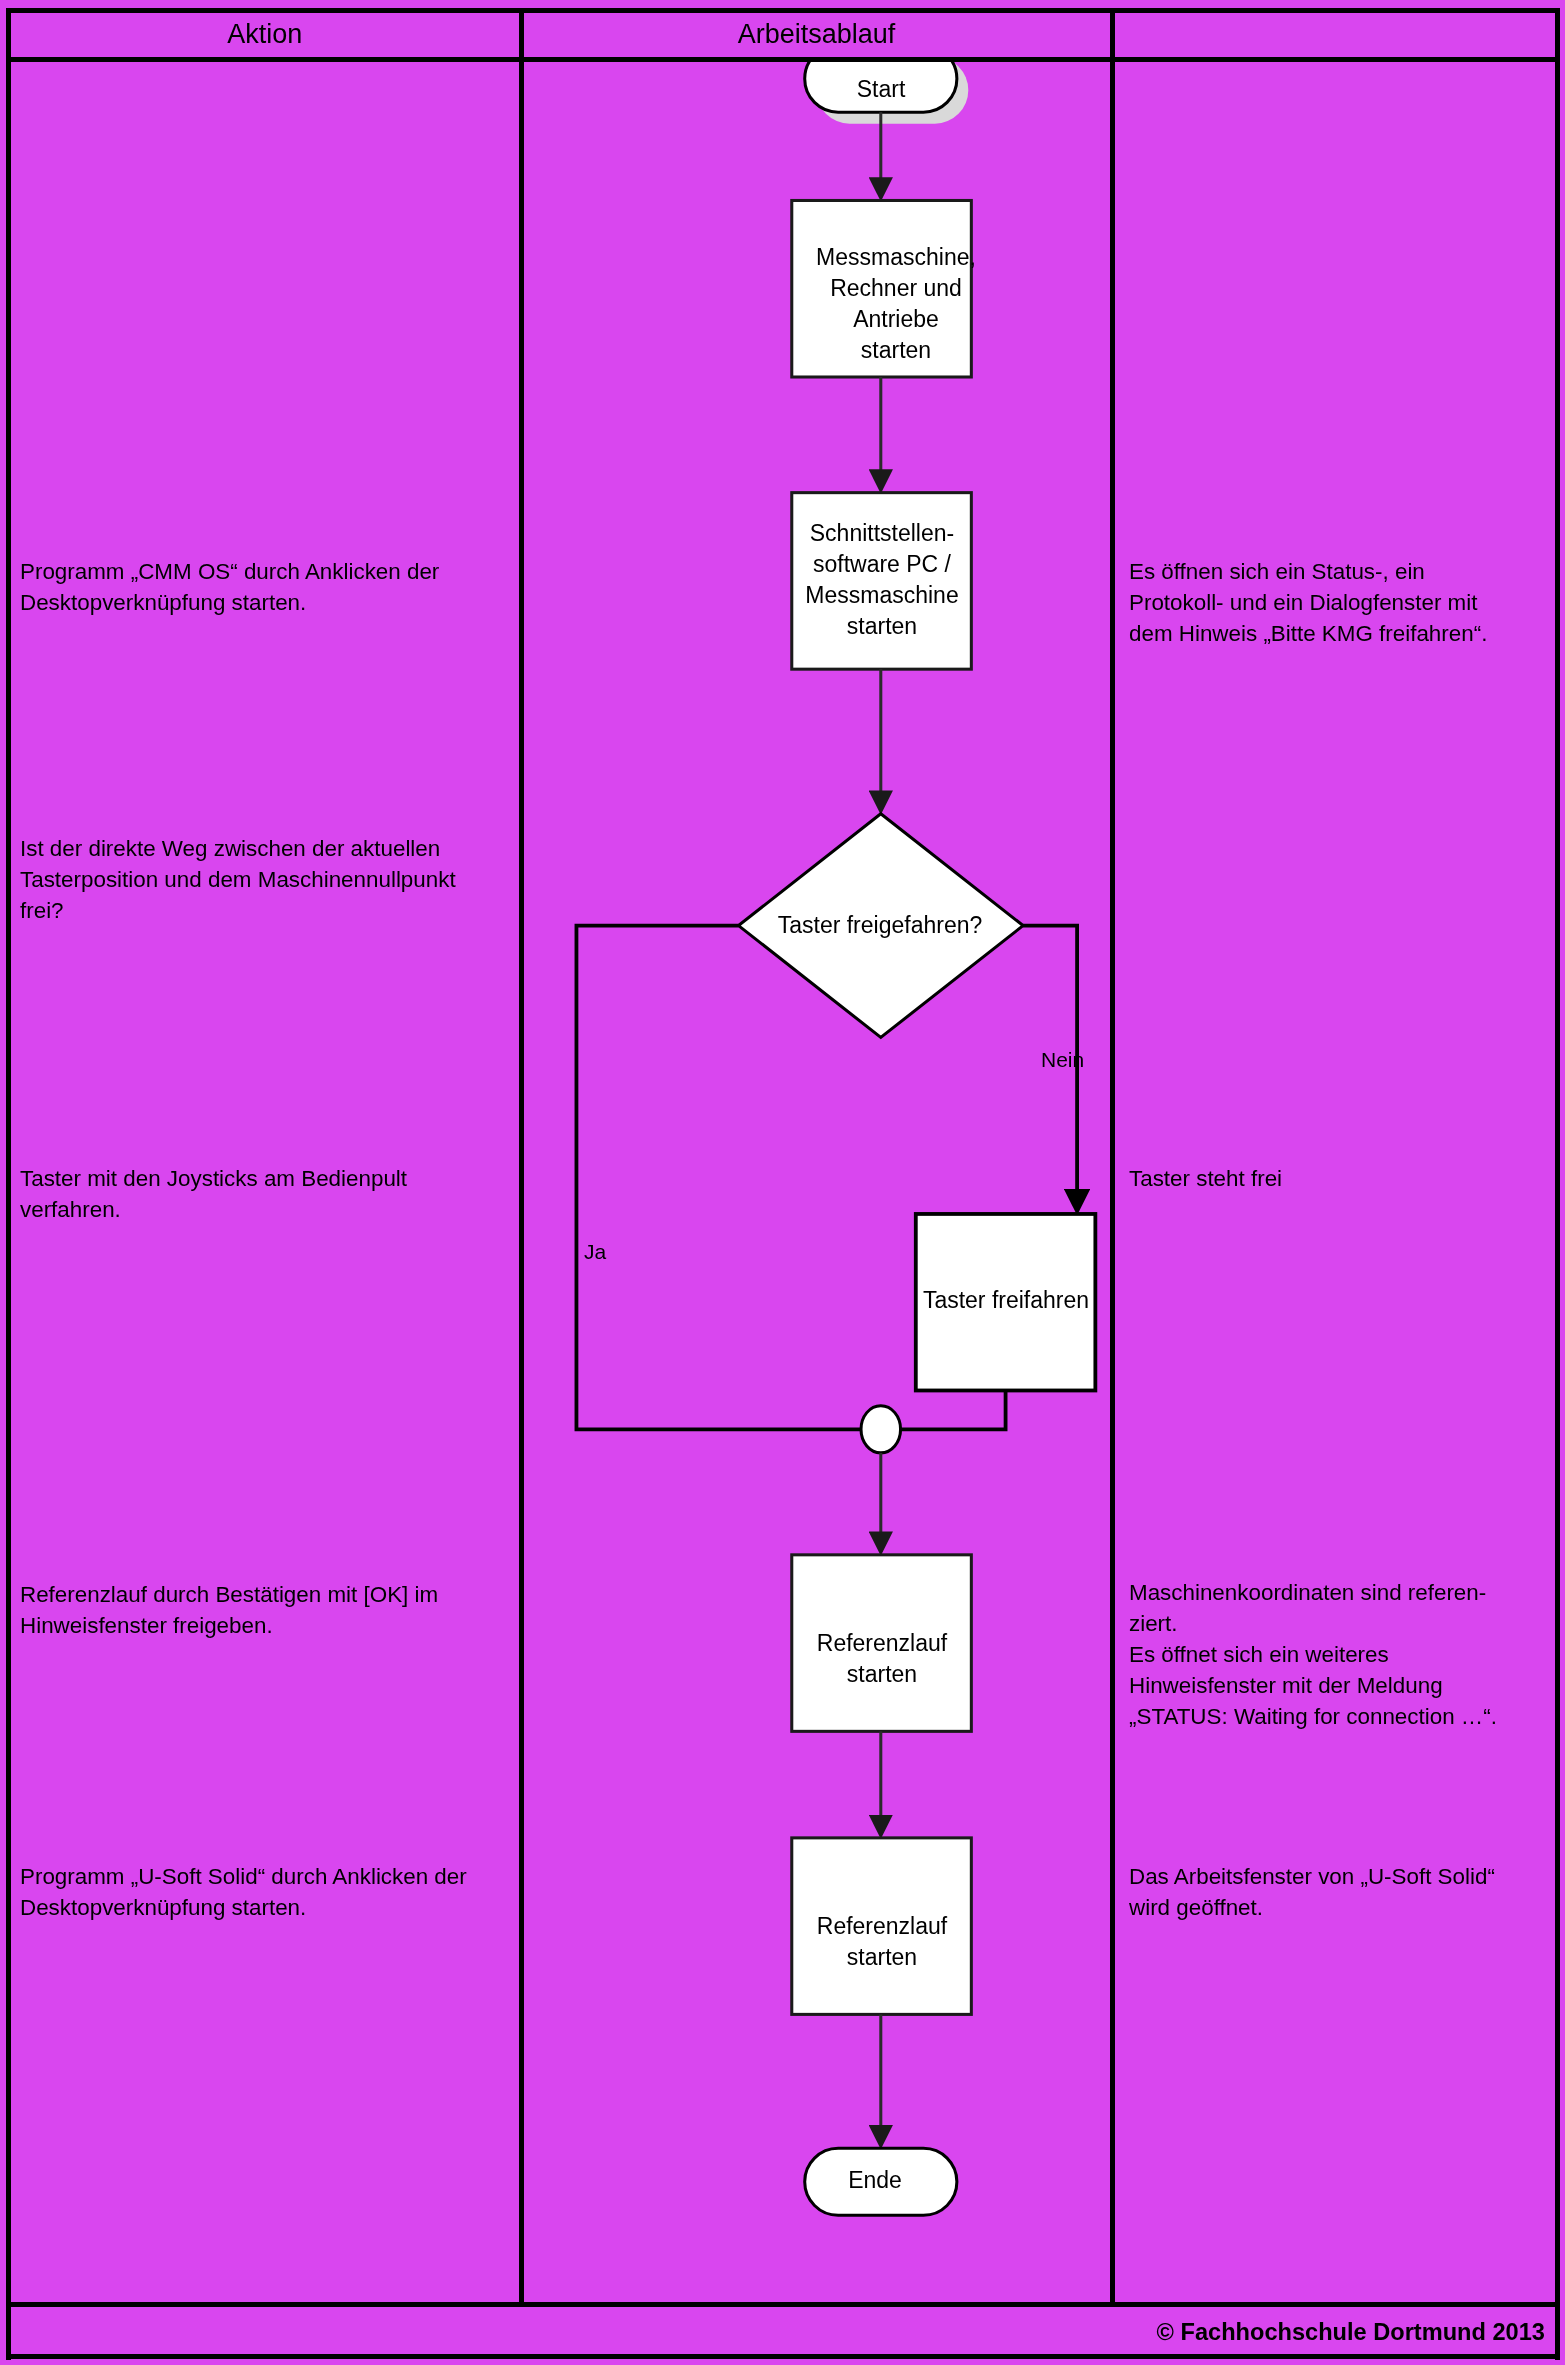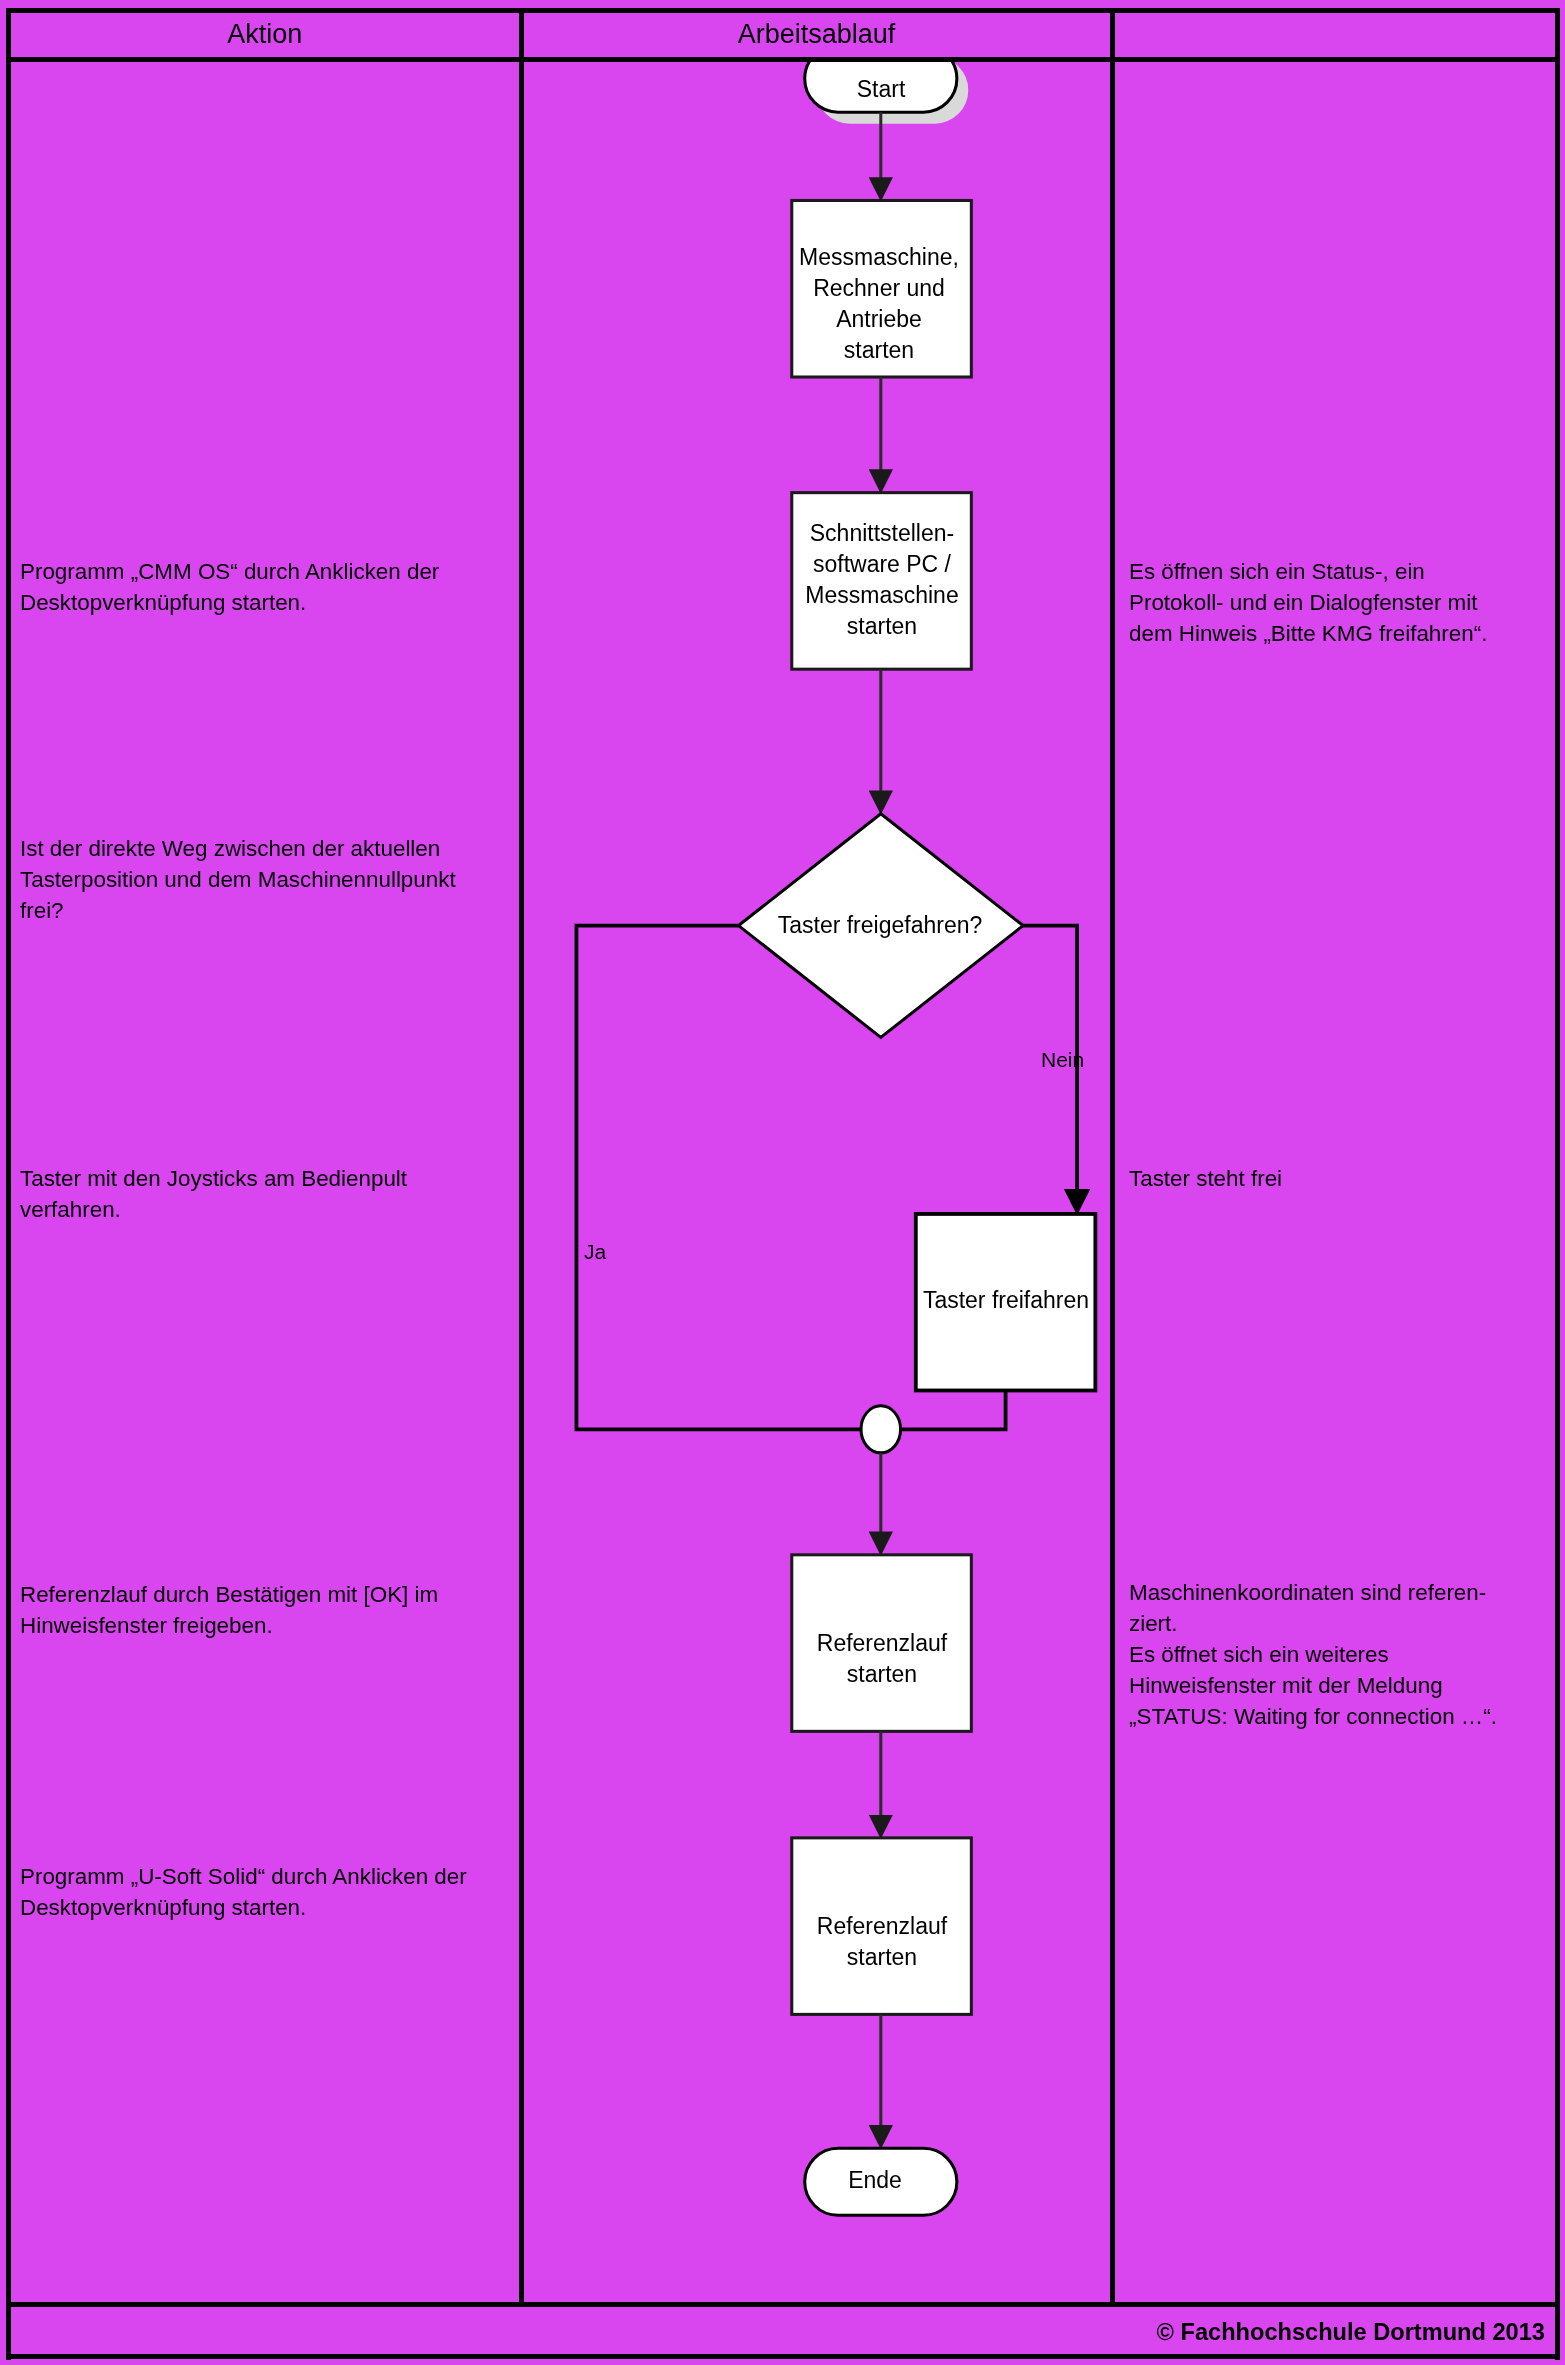--- a/index.html
+++ b/index.html
@@ -145,20 +145,22 @@
 
   <div class="prose right e-status">Es öffnen sich ein Status-, ein
 Protokoll- und ein Dialogfenster mit
 dem Hinweis „Bitte KMG freifahren“.</div>
   <div class="prose right e-tasterfrei">Taster steht frei</div>
   <div class="prose right e-koord">Maschinenkoordinaten sind referen-
 ziert.
 Es öffnet sich ein weiteres
 Hinweisfenster mit der Meldung
 „STATUS:  Waiting for connection …“.</div>
+  <div class="prose right e-arbeits">Das Arbeitsfenster von „U-Soft Solid“
+wird geöffnet.</div>
 
   <div id="flow">
 
     <svg width="587" height="2240" viewBox="0 0 771 2944">
       <defs>
         <marker id="arrow" viewBox="0 0 12 12" refX="10" refY="6" markerWidth="8" markerHeight="8" orient="auto-start-reverse">
           <path d="M 0 0 L 12 6 L 0 12 z" fill="#1a1a1a"></path>
         </marker>
         <marker id="arrowbig" viewBox="0 0 12 12" refX="10" refY="6" markerWidth="7" markerHeight="7" orient="auto-start-reverse">
           <path d="M 0 0 L 12 6 L 0 12 z" fill="#000000"></path>
@@ -199,21 +201,21 @@
 
       <rect x="353" y="2334" width="236" height="232" fill="#ffffff" stroke="#1a1a1a" stroke-width="4"></rect>
 
       <line x1="470" y1="2566" x2="470" y2="2738" stroke="#2b2b2b" stroke-width="4" marker-end="url(#arrow)"></line>
 
       <rect x="370" y="2742" width="200" height="88" rx="44" ry="44" fill="#ffffff" stroke="#000000" stroke-width="4"></rect>
     </svg>
 
     <div class="node-label" style="left:282px; top:12px; width:152px;text-align:center;">Start</div>
 
-    <div class="node-label" style="left:270px; top:180px; width:172px;">Messmaschine,
+    <div class="node-label" style="left:287px; top:180px; width:172px;">Messmaschine,
 Rechner und Antriebe
 starten</div>
 
     <div class="node-label" style="left:269px; top:456px; width:180px;">Schnittstellen-
 software PC  /
 Messmaschine
 starten</div>
 
     <div class="node-label" style="left:243px; top:848px; width:228px;">Taster freigefahren?</div>
 

